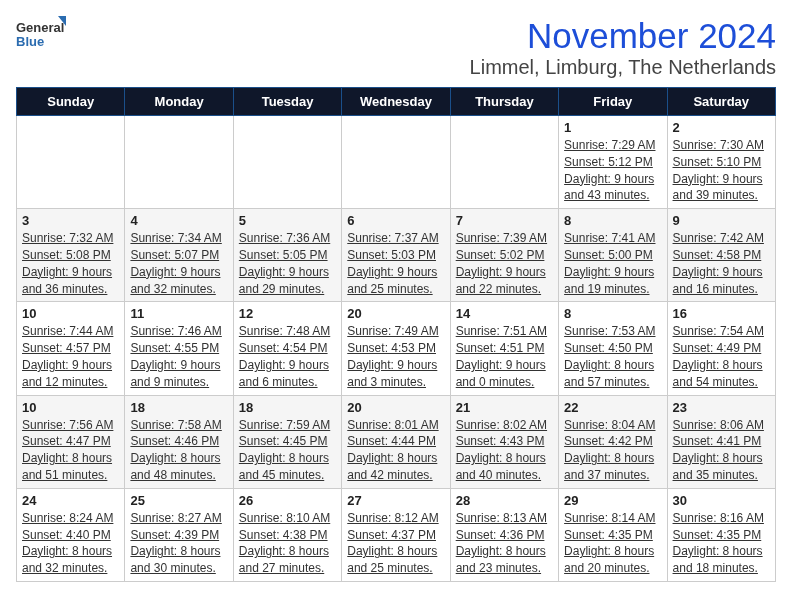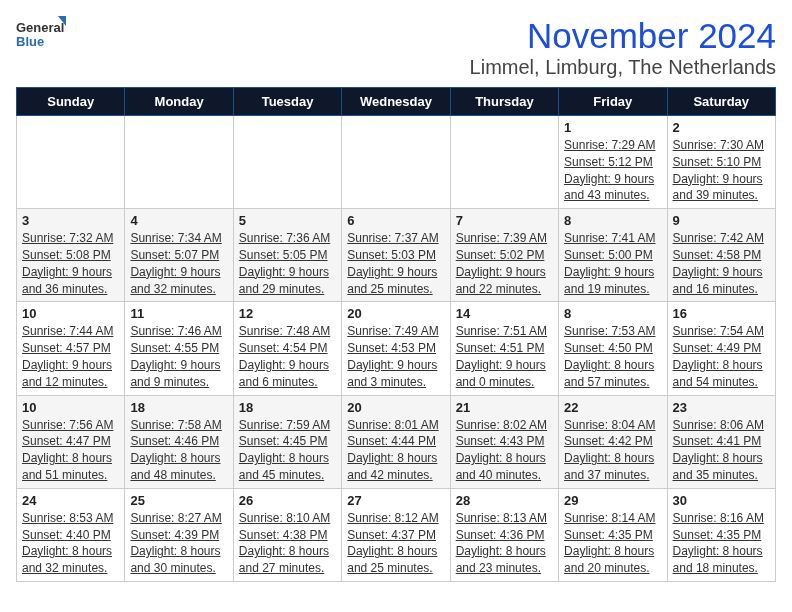--- a/index.html
+++ b/index.html
@@ -250,21 +250,21 @@
         <td>
           <div class="day-number">23</div>
           <div class="day-info">Sunrise: 8:06 AM
 Sunset: 4:41 PM
 Daylight: 8 hours and 35 minutes.</div>
         </td>
       </tr>
       <tr>
         <td>
           <div class="day-number">24</div>
-          <div class="day-info">Sunrise: 8:53 AM
+          <div class="day-info">Sunrise: 8:24 AM
 Sunset: 4:40 PM
 Daylight: 8 hours and 32 minutes.</div>
         </td>
         <td>
           <div class="day-number">25</div>
           <div class="day-info">Sunrise: 8:27 AM
 Sunset: 4:39 PM
 Daylight: 8 hours and 30 minutes.</div>
         </td>
         <td>

